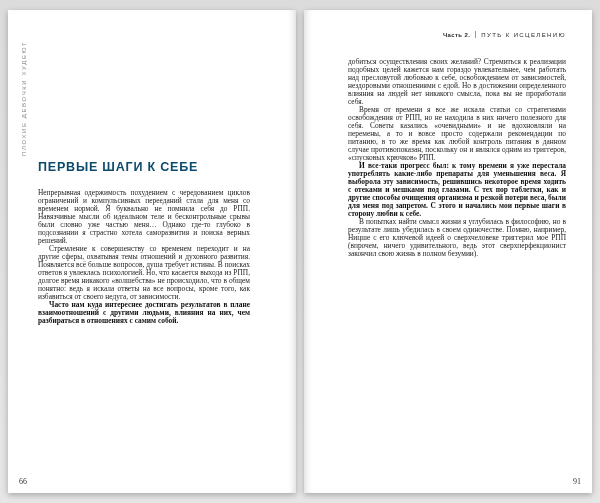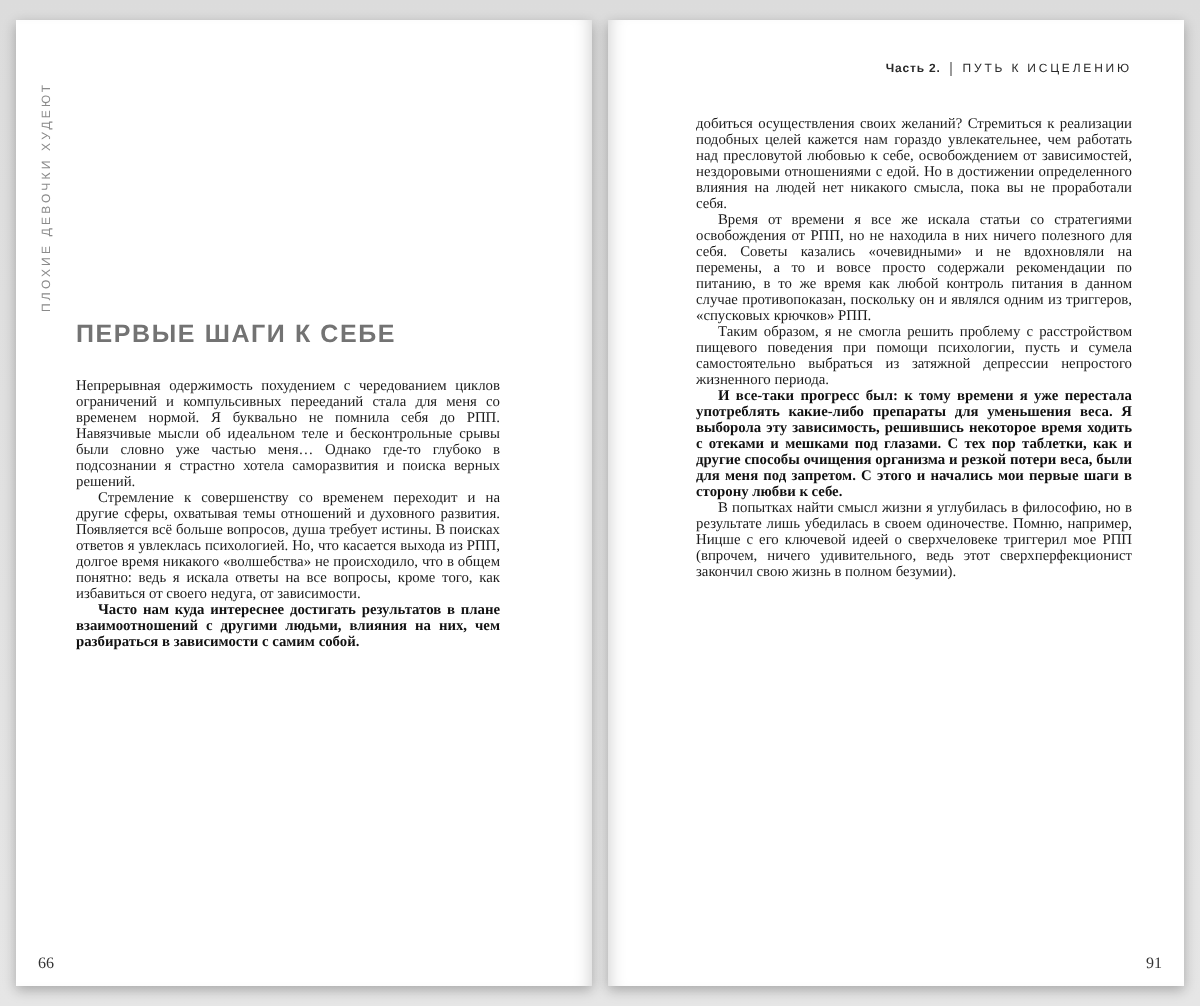--- a/index.html
+++ b/index.html
@@ -42,21 +42,21 @@
   .left-body {
     position:absolute;
     left:30px; right:46px; top:150px; bottom:26px;
     overflow:hidden;
   }
   .chapter-heading {
     font-family:"Liberation Sans", sans-serif;
     font-weight:bold;
     font-size:12.5px;
     letter-spacing:0.8px;
-    color:#737373;
+    color:#0c4a6e;
     margin-bottom:15px;
   }
   .running-header {
     position:absolute;
     top:21px; left:44px; right:26px;
     display:flex;
     justify-content:flex-end;
     align-items:center;
     font-family:"Liberation Sans", sans-serif;
     font-size:6px;
@@ -105,37 +105,36 @@
 <div class="spread">
 
   <div class="page page-left">
     <div class="spine-title">ПЛОХИЕ ДЕВОЧКИ ХУДЕЮТ</div>
 
     <div class="left-body">
       <h1 class="chapter-heading">ПЕРВЫЕ ШАГИ К СЕБЕ</h1>
 
       <p class="body no-indent">Непрерывная одержимость похудением с чередованием циклов ограничений и компульсивных перееданий стала для меня со временем нормой. Я буквально не помнила себя до РПП. Навязчивые мысли об идеальном теле и бесконтрольные срывы были словно уже частью меня… Однако где-то глубоко в подсознании я страстно хотела саморазвития и поиска верных решений.</p>
       <p class="body">Стремление к совершенству со временем переходит и на другие сферы, охватывая темы отношений и духовного развития. Появляется всё больше вопросов, душа требует истины. В поисках ответов я увлеклась психологией. Но, что касается выхода из РПП, долгое время никакого «волшебства» не происходило, что в общем понятно: ведь я искала ответы на все вопросы, кроме того, как избавиться от своего недуга, от зависимости.</p>
-      <p class="body bold">Часто нам куда интереснее достигать результатов в плане взаимоотношений с другими людьми, влияния на них, чем разбираться в зависимости с самим собой.</p>
+      <p class="body bold">Часто нам куда интереснее достигать результатов в плане взаимоотношений с другими людьми, влияния на них, чем разбираться в отношениях с самим собой.</p>
     </div>
 
     <div class="page-number pn-left">66</div>
   </div>
 
   <div class="page page-right">
     <div class="running-header">
       <span class="part">Часть 2.</span>
       <span class="divider"></span>
       <span class="section">ПУТЬ К ИСЦЕЛЕНИЮ</span>
     </div>
 
     <div class="right-body">
       <p class="body no-indent">добиться осуществления своих желаний? Стремиться к реализации подобных целей кажется нам гораздо увлекательнее, чем работать над пресловутой любовью к себе, освобождением от зависимостей, нездоровыми отношениями с едой. Но в достижении определенного влияния на людей нет никакого смысла, пока вы не проработали себя.</p>
       <p class="body">Время от времени я все же искала статьи со стратегиями освобождения от РПП, но не находила в них ничего полезного для себя. Советы казались «очевидными» и не вдохновляли на перемены, а то и вовсе просто содержали рекомендации по питанию, в то же время как любой контроль питания в данном случае противопоказан, поскольку он и являлся одним из триггеров, «спусковых крючков» РПП.</p>
-      <p class="body">Таким образом, я не смогла решить проблему с расстройством пищевого поведения при помощи психологии, пусть и сумела самостоятельно выбраться из затяжной депрессии непростого жизненного периода.</p>
       <p class="body bold">И все-таки прогресс был: к тому времени я уже перестала употреблять какие-либо препараты для уменьшения веса. Я выборола эту зависимость, решившись некоторое время ходить с отеками и мешками под глазами. С тех пор таблетки, как и другие способы очищения организма и резкой потери веса, были для меня под запретом. С этого и начались мои первые шаги в сторону любви к себе.</p>
       <p class="body">В попытках найти смысл жизни я углубилась в философию, но в результате лишь убедилась в своем одиночестве. Помню, например, Ницше с его ключевой идеей о сверхчеловеке триггерил мое РПП (впрочем, ничего удивительного, ведь этот сверхперфекционист закончил свою жизнь в полном безумии).</p>
     </div>
 
     <div class="page-number pn-right">91</div>
   </div>
 
 </div>
 
 </body></html>

